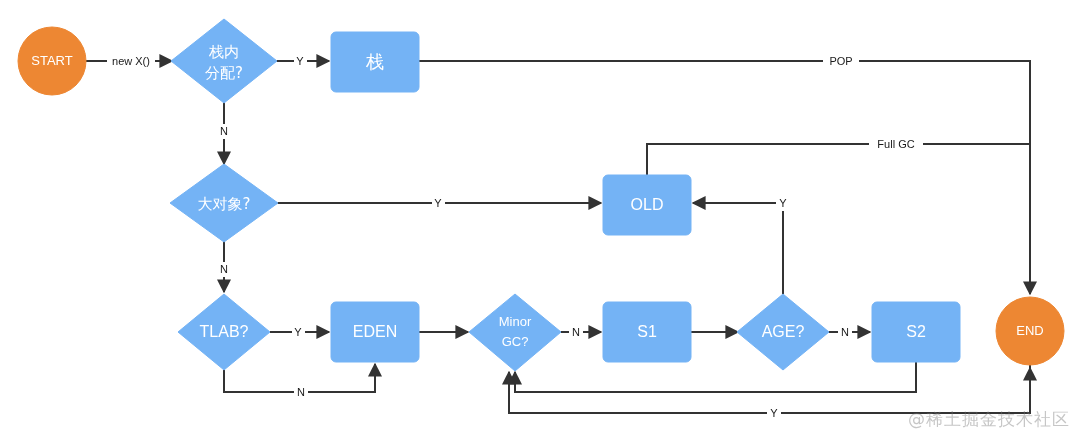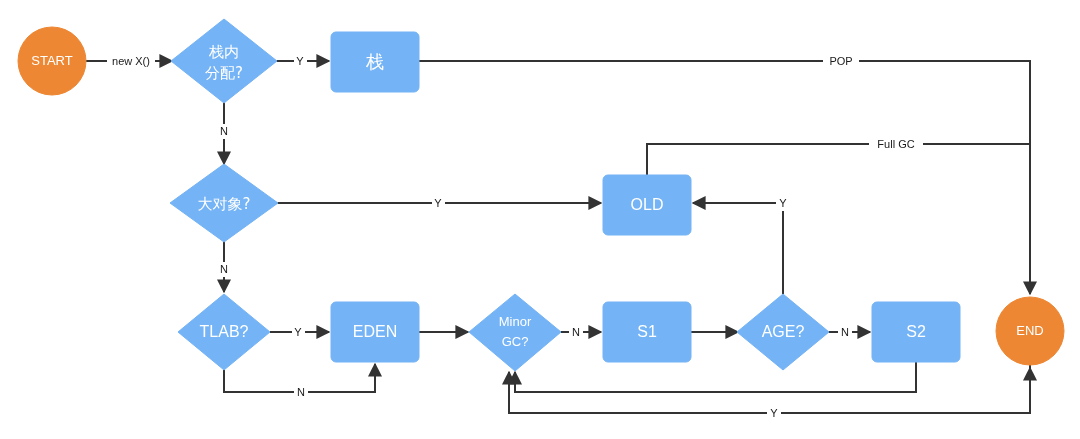--- a/index.html
+++ b/index.html
@@ -257,14 +257,15 @@
       <text class="node-label" x="916" y="333">S2</text>
     </g>
 
     <g>
       <ellipse class="node-circle" cx="1030" cy="331" rx="34" ry="34"></ellipse>
       <text class="node-label-sm" x="1030" y="332">END</text>
     </g>
 
   </svg>
 
+  <div class="watermark">@稀土掘金技术社区</div>
 
 </div>
 
 </body></html>

